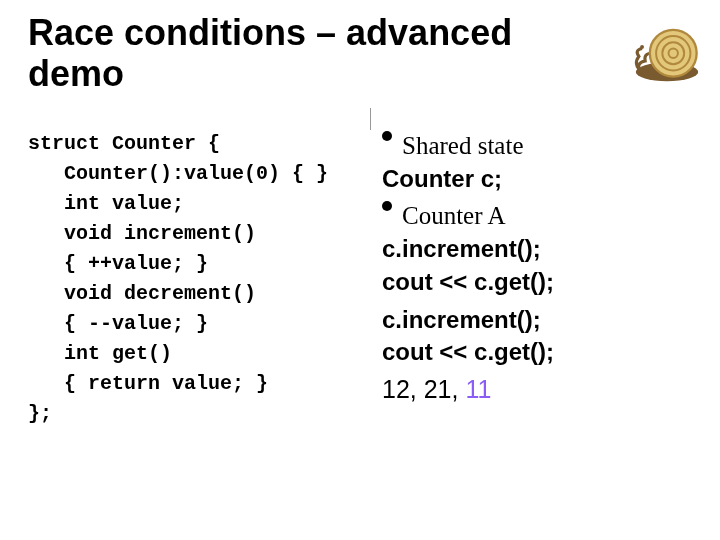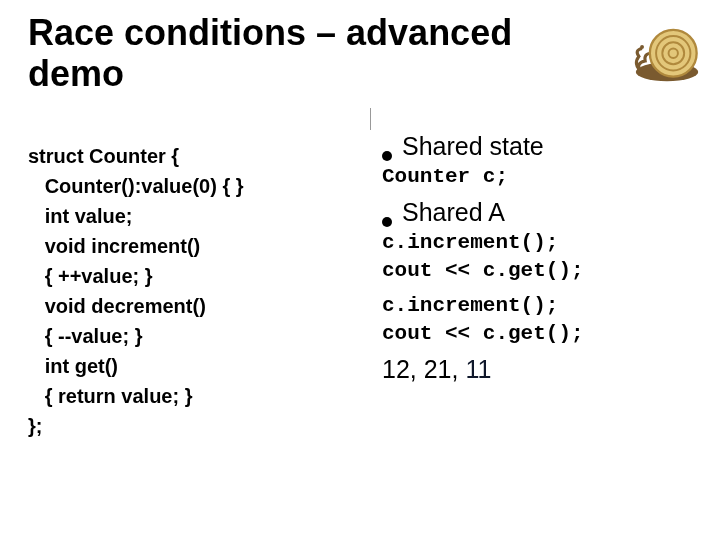--- a/index.html
+++ b/index.html
@@ -45,56 +45,56 @@
     margin-top: 34px;
     gap: 24px;
   }
   .col-left {
     flex: 0 0 330px;
   }
   .col-right {
     flex: 1;
   }
   .code {
-    font-family: Liberation Sans, sans-serif;
+    font-family: Liberation Mono, monospace;
     font-weight: bold;
     font-size: 20px;
     line-height: 1.5;
     white-space: pre;
-    margin-top: 12px;
   }
   .bullet-line {
     display: flex;
-    align-items: flex-end;
+    align-items: flex-start;
     gap: 10px;
     font-size: 25px;
     line-height: 1.2;
     margin-top: 2px;
     margin-bottom: 2px;
+    font-family: Liberation Serif, serif;
   }
   .bullet-dot {
     width: 10px;
     height: 10px;
     border-radius: 50%;
     background: #000;
     flex: 0 0 auto;
   }
   .code-sm {
-    font-family: Liberation Mono, monospace;
+    font-family: Liberation Sans, sans-serif;
     font-weight: bold;
-    font-size: 21px;
+    font-size: 24px;
     line-height: 1.35;
     white-space: pre;
     margin-bottom: 6px;
   }
   .outputs {
     font-size: 25px;
     margin-top: 2px;
   }
-  .red { color: #0f172a; }
+  .red { color: #8b5cf6; }
 </style>
 </head>
 <body>
 
 <div class="slide">
 
   <h1 class="title">Race conditions – advanced demo</h1>
   <div class="title-rule"></div>
 
   <svg class="snail" viewBox="0 0 100 100">
@@ -127,21 +127,21 @@
     <div class="col-right">
 
       <div class="bullet-line">
         <span class="bullet-dot"></span>
         <span>Shared state</span>
       </div>
       <div class="code-sm">Counter c;</div>
 
       <div class="bullet-line">
         <span class="bullet-dot"></span>
-        <span>Shared A</span>
+        <span>Counter A</span>
       </div>
       <div class="code-sm">c.increment();
 cout &lt;&lt; c.get();</div>
 
       <div class="code-sm">c.increment();
 cout &lt;&lt; c.get();</div>
 
       <div class="outputs">
         <span>12, 21, </span><span class="red">11</span>
       </div>

